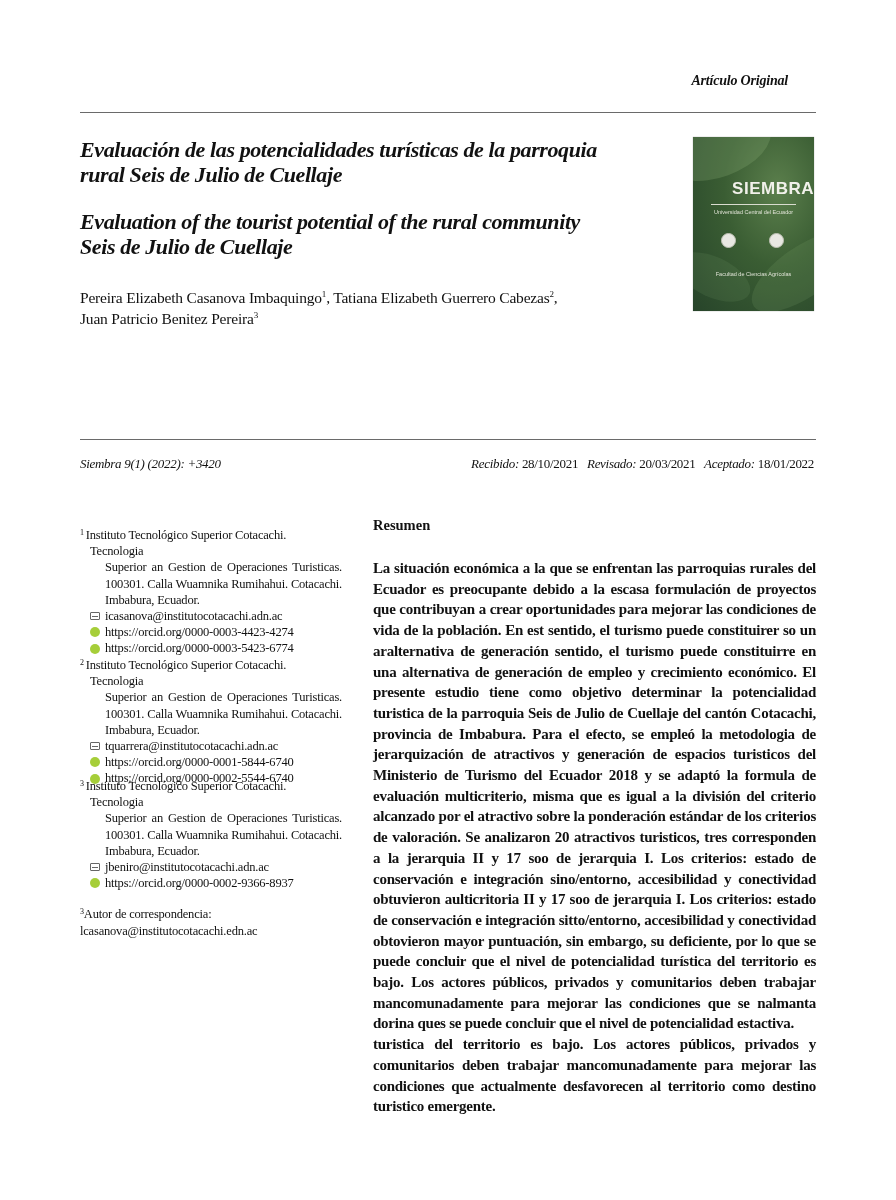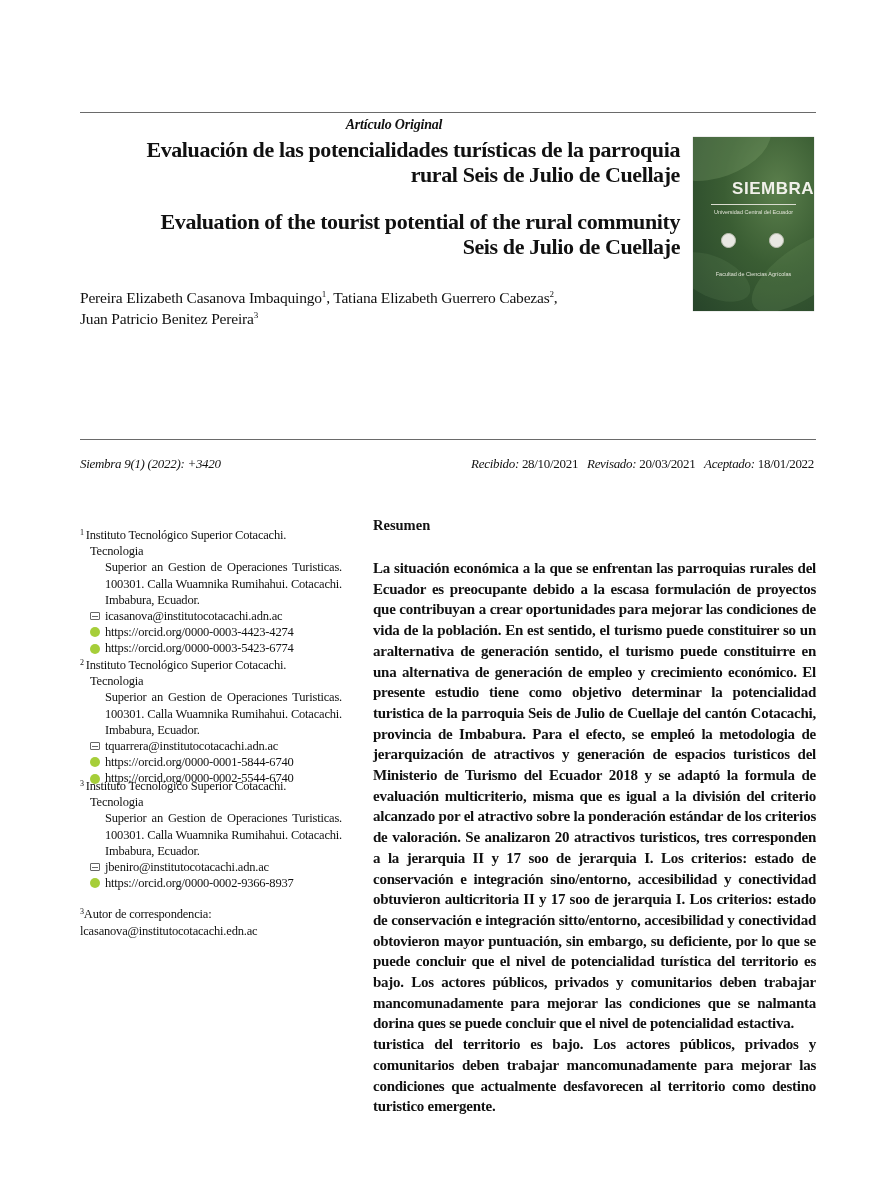--- a/index.html
+++ b/index.html
@@ -1,23 +1,23 @@
 <!DOCTYPE html>
 <html><head>
   <meta charset="utf-8">
   <style>
     html, body { margin: 0; padding: 0; background: #ffffff; }
     body { width: 896px; height: 1200px; position: relative; overflow: hidden;
       font-family: "Liberation Serif", "DejaVu Serif", serif; color: #111; }
     .abs { position: absolute; }
-    .section-label { top: 73px; left: 0; width: 788px; text-align: center;
-      font-style: italic; font-weight: bold; font-size: 14px; letter-spacing: -0.2px; margin-top: 44px; }
+    .section-label { top: 73px; left: 0; width: 788px; text-align: right;
+      font-style: italic; font-weight: bold; font-size: 14px; letter-spacing: -0.2px; }
     .rule { height: 1px; background: #6a6a6a; left: 80px; width: 736px; }
-    .title { left: 80px; width: 600px; font-weight: bold;
-      font-size: 22px; line-height: 25px; letter-spacing: -0.4px; text-align: right; }
+    .title { left: 80px; width: 600px; font-style: italic; font-weight: bold;
+      font-size: 22px; line-height: 25px; letter-spacing: -0.4px; }
     .authors { left: 80px; top: 287px; width: 600px; font-size: 15.5px; line-height: 21px; letter-spacing: -0.2px; }
     .authors sup { font-size: 9px; vertical-align: 6px; line-height: 0; }
     .cover { left: 693px; top: 137px; width: 121px; height: 174px;
       background: radial-gradient(ellipse at 70% 30%, #5b7f4c 0%, #3a5d33 45%, #27442a 100%);
       box-shadow: 0 0 1px #999; overflow: hidden; }
     .cover .leaf { position: absolute; border-radius: 50%; opacity: .25; background: #8fb57a; }
     .cover .brand { position: absolute; top: 42px; left: 0; width: 100%; text-align: right;
       font-family: "Liberation Sans", "DejaVu Sans", sans-serif; color: #f1f1ea; font-size: 17px; font-weight: bold; letter-spacing: 0.5px; }
     .cover .crule { position: absolute; top: 67px; left: 18px; width: 85px; height: 1px; background: #d9dccf; }
     .cover .univ { position: absolute; top: 72px; left: 0; width: 100%; text-align: center;

